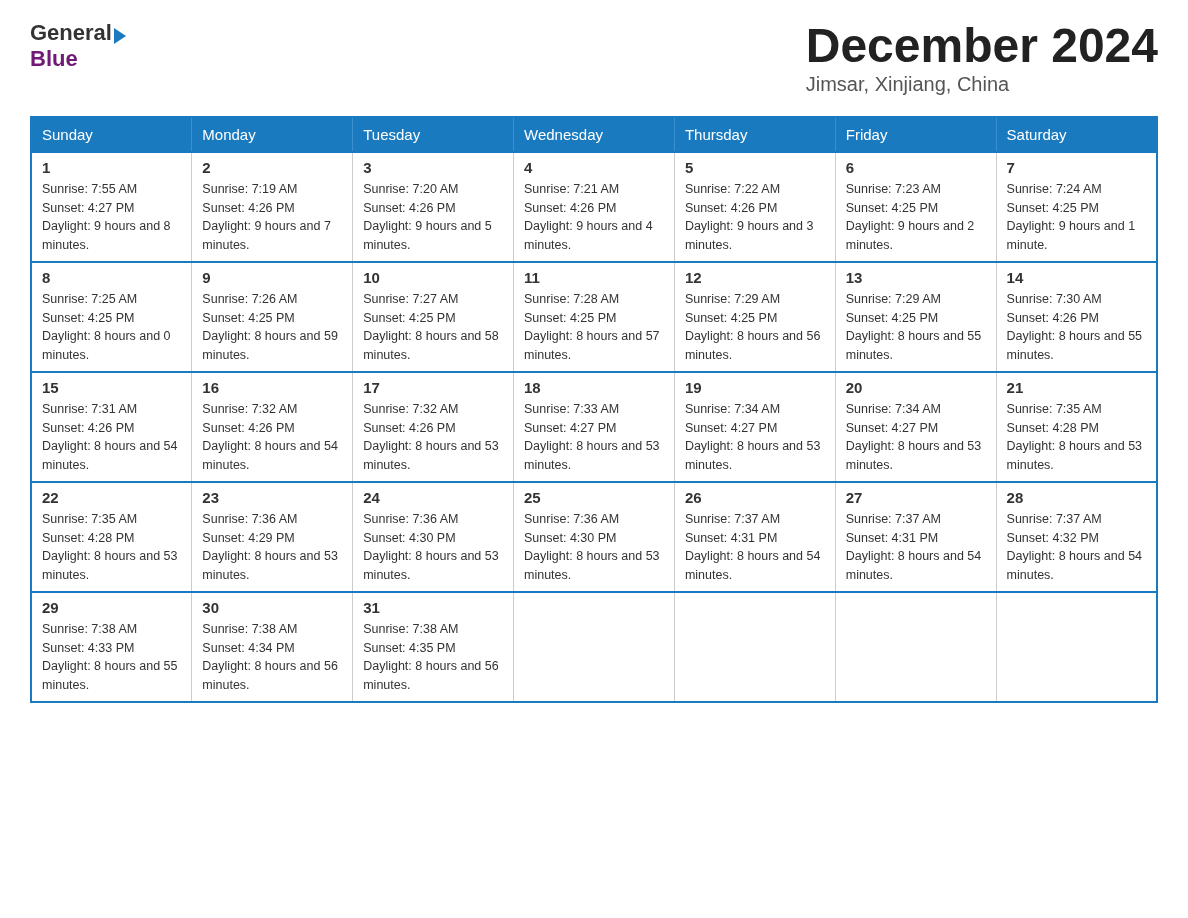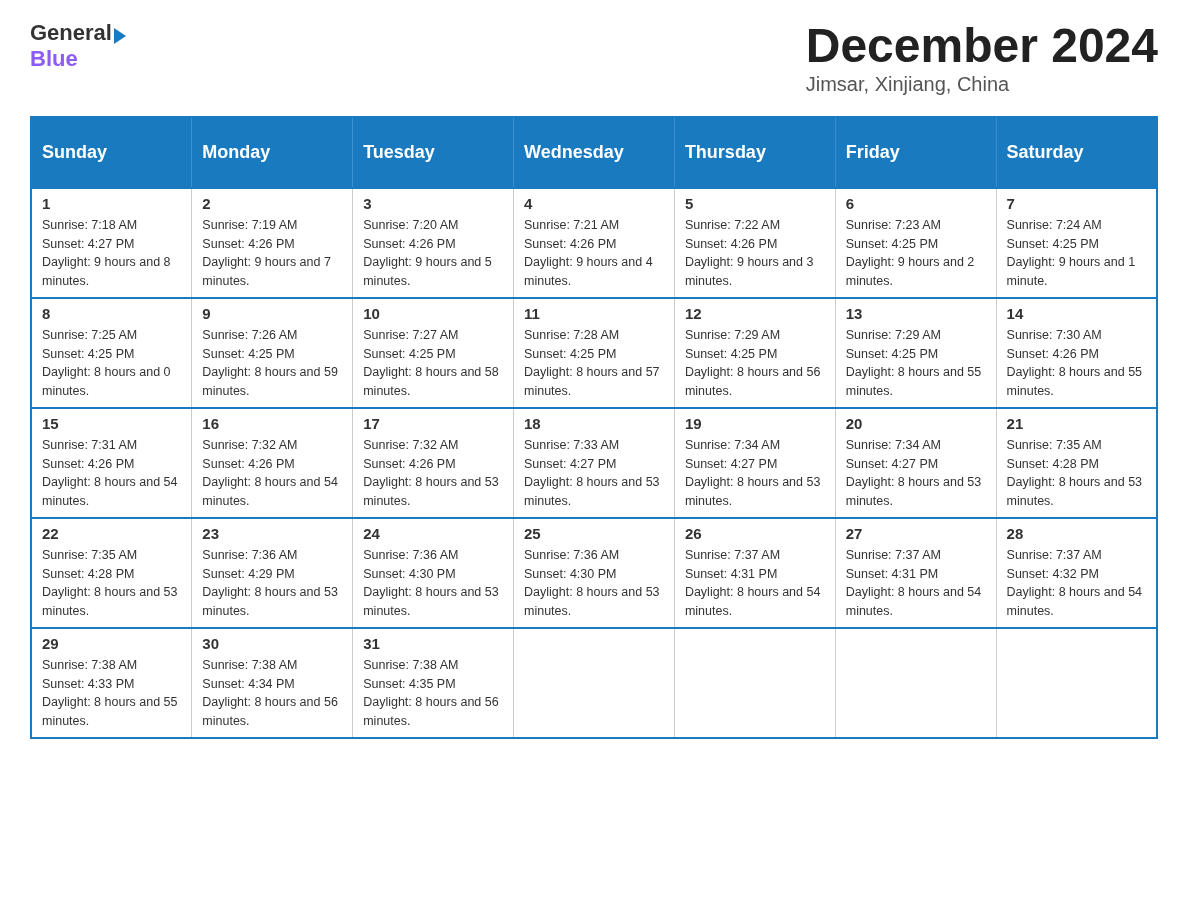--- a/index.html
+++ b/index.html
@@ -17,21 +17,21 @@
       margin-bottom: 20px;
     }
     .logo-text-general {
       font-size: 22px;
       font-weight: bold;
       color: #333;
     }
     .logo-text-blue {
       font-size: 22px;
       font-weight: bold;
-      color: #8b5cf6;
+      color: #701a75;
     }
     .logo-arrow {
       width: 0;
       height: 0;
       border-left: 12px solid #1a7abf;
       border-top: 8px solid transparent;
       border-bottom: 8px solid transparent;
       margin-left: 2px;
       margin-bottom: -6px;
     }
@@ -60,23 +60,23 @@
     table {
       width: 100%;
       border-collapse: collapse;
       border: 2px solid #1a7abf;
     }
     thead tr {
       background-color: #1a7abf;
     }
     thead th {
       color: #ffffff;
-      font-size: 18px;
-      font-weight: bold;
-      padding: 24px 10px;
+      font-size: 15px;
+      font-weight: normal;
+      padding: 8px 10px;
       text-align: left;
       border-right: 1px solid #3a8fcf;
     }
     thead th:last-child {
       border-right: none;
     }
     tbody tr {
       border-top: 2px solid #1a7abf;
     }
     tbody td {
@@ -133,21 +133,21 @@
         <th>Thursday</th>
         <th>Friday</th>
         <th>Saturday</th>
       </tr>
   </thead>
   <tbody id="calendar-body">
   <tr>
         <td>
           <span class="day-number">1</span>
           <div class="day-info">
-            <span>Sunrise: 7:18 AM</span><br>
+            <span>Sunrise: 7:55 AM</span><br>
             <span>Sunset: 4:27 PM</span><br>
             <span>Daylight: 9 hours and 8 minutes.</span>
           </div>
         </td>
         <td>
           <span class="day-number">2</span>
           <div class="day-info">
             <span>Sunrise: 7:19 AM</span><br>
             <span>Sunset: 4:26 PM</span><br>
             <span>Daylight: 9 hours and 7 minutes.</span>

